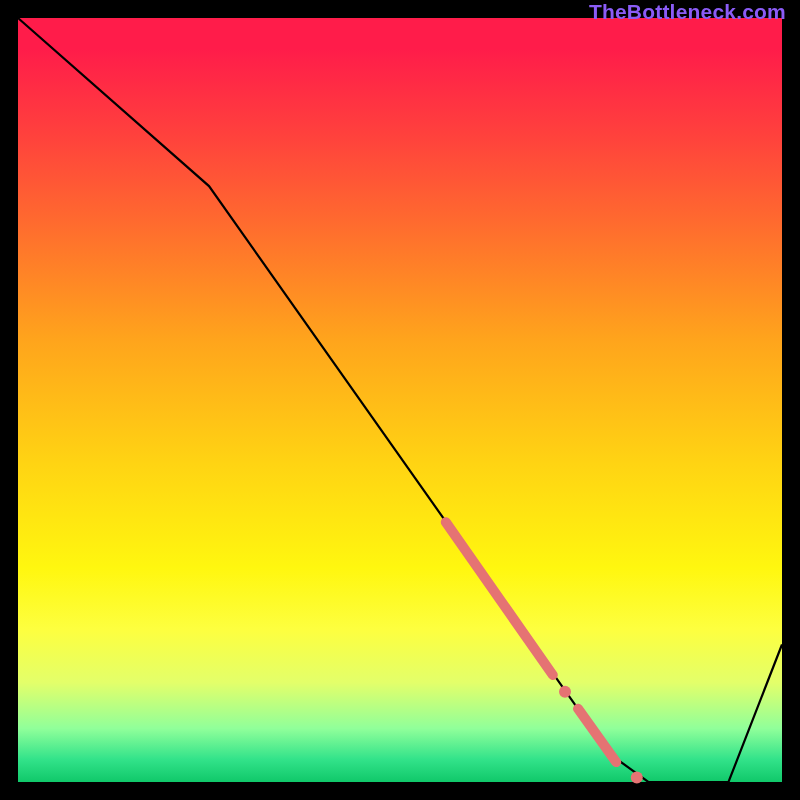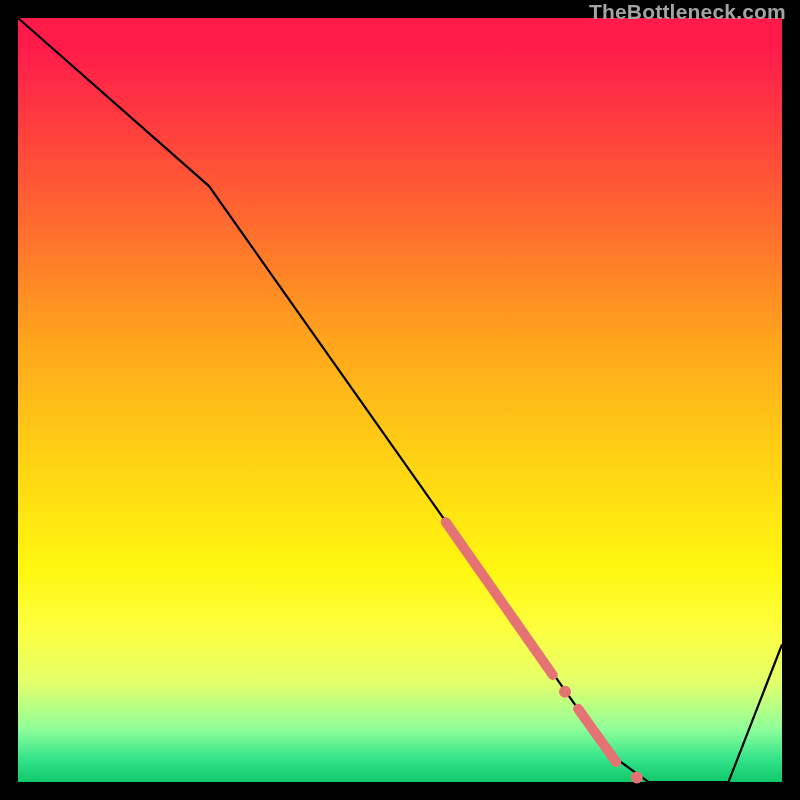--- a/index.html
+++ b/index.html
@@ -36,21 +36,21 @@
       #10c86a 100%
     );
   }
   .watermark {
     position: absolute;
     top: 0px;
     right: 14px;
     font-family: Arial, Helvetica, sans-serif;
     font-size: 21px;
     font-weight: bold;
-    color: #a3a3a3;
+    color: #8b5cf6;
     letter-spacing: 0.2px;
     user-select: none;
   }
   svg.overlay {
     position: absolute;
     left: 0;
     top: 0;
     width: 800px;
     height: 800px;
     pointer-events: none;

